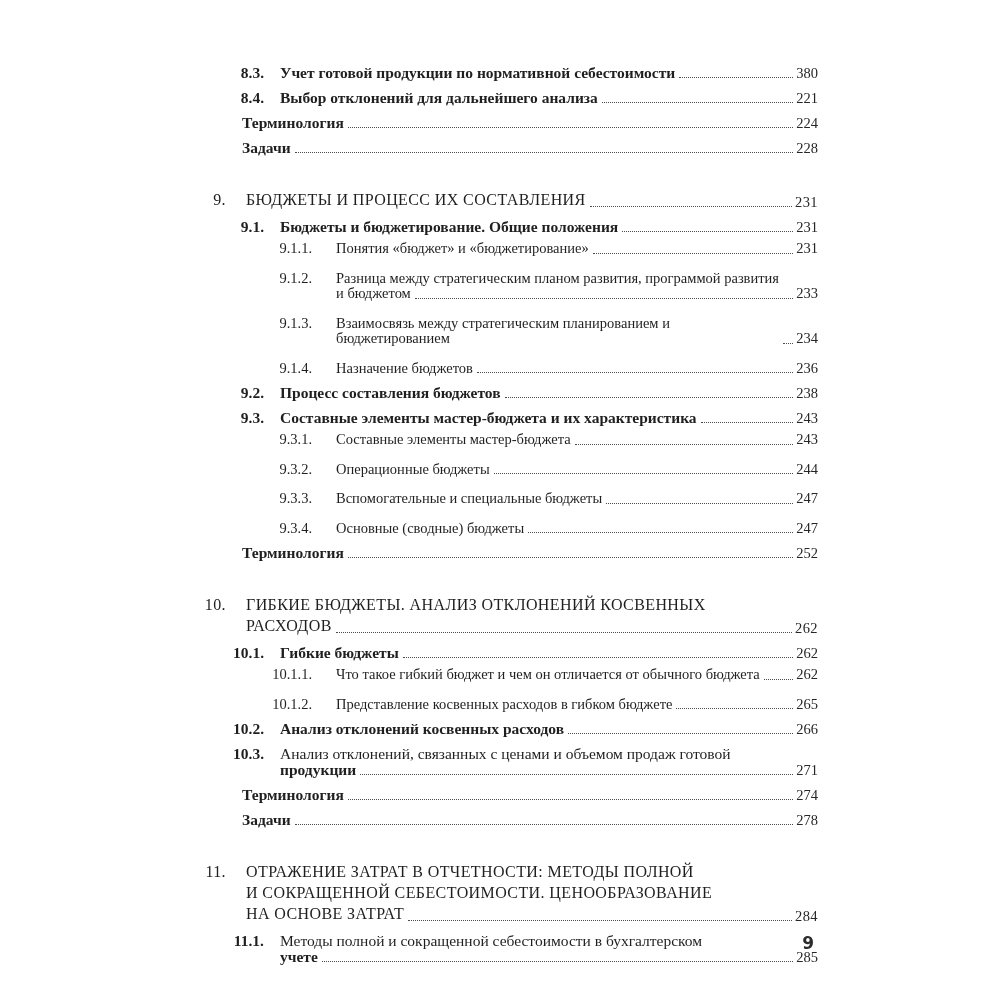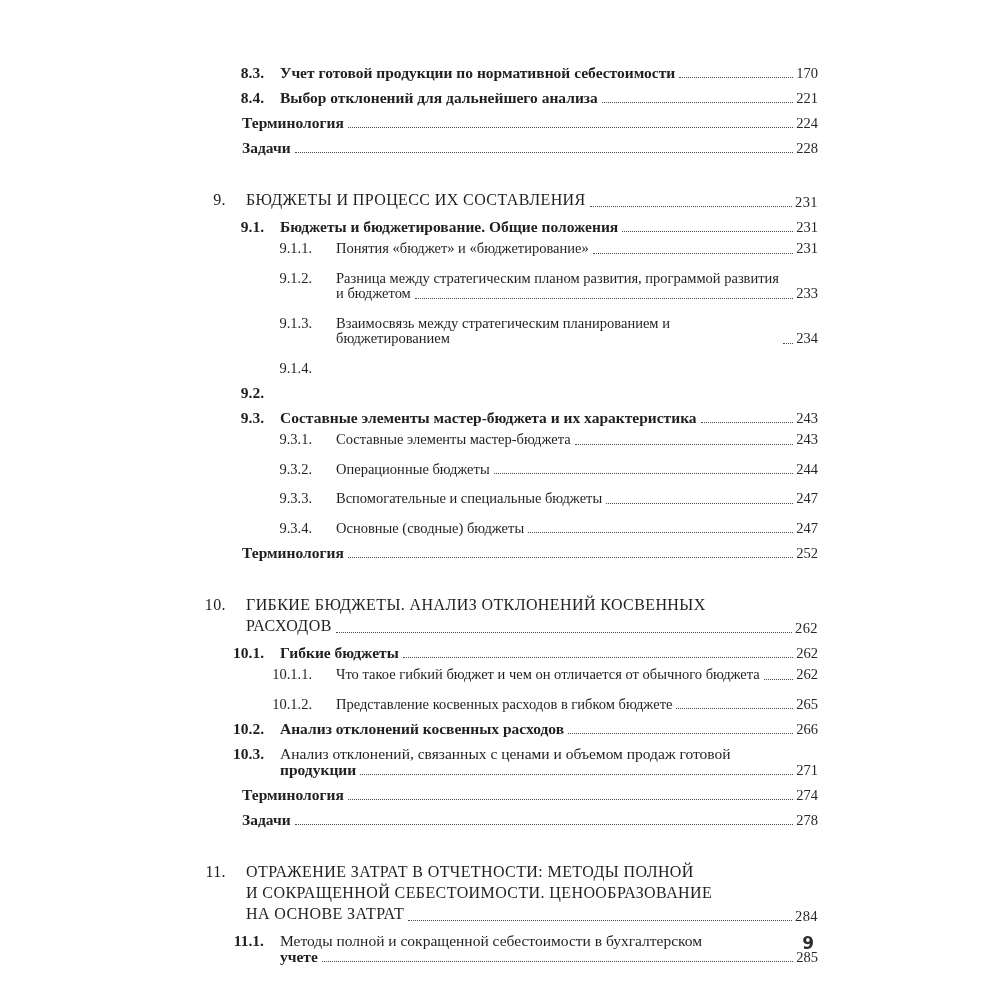--- a/index.html
+++ b/index.html
@@ -97,21 +97,21 @@
 
 <div class="page">
   <div class="toc">
 
     <div class="row l2 b">
       <span class="num">8.3.</span>
       <div class="body">
           <div class="last">
         <span class="txt">Учет готовой продукции по нормативной себестоимости</span>
         <span class="leader"></span>
-        <span class="pagenum">170</span>
+        <span class="pagenum">380</span>
       </div>
         </div>
     </div>
 
     <div class="row l2 b">
       <span class="num">8.4.</span>
       <div class="body">
           <div class="last">
         <span class="txt">Выбор отклонений для дальнейшего анализа</span>
         <span class="leader"></span>
@@ -191,24 +191,38 @@
           <div class="last">
         <span class="txt">Взаимосвязь между стратегическим планированием и бюджетированием</span>
         <span class="leader"></span>
         <span class="pagenum">234</span>
       </div>
         </div>
     </div>
 
     <div class="row l3">
       <span class="num">9.1.4.</span>
+      <div class="body">
+          <div class="last">
+        <span class="txt">Назначение бюджетов</span>
+        <span class="leader"></span>
+        <span class="pagenum">236</span>
+      </div>
+        </div>
     </div>
 
     <div class="row l2 b">
       <span class="num">9.2.</span>
+      <div class="body">
+          <div class="last">
+        <span class="txt">Процесс составления бюджетов</span>
+        <span class="leader"></span>
+        <span class="pagenum">238</span>
+      </div>
+        </div>
     </div>
 
     <div class="row l2 b">
       <span class="num">9.3.</span>
       <div class="body">
           <div class="last">
         <span class="txt">Составные элементы мастер-бюджета и их характеристика</span>
         <span class="leader"></span>
         <span class="pagenum">243</span>
       </div>

